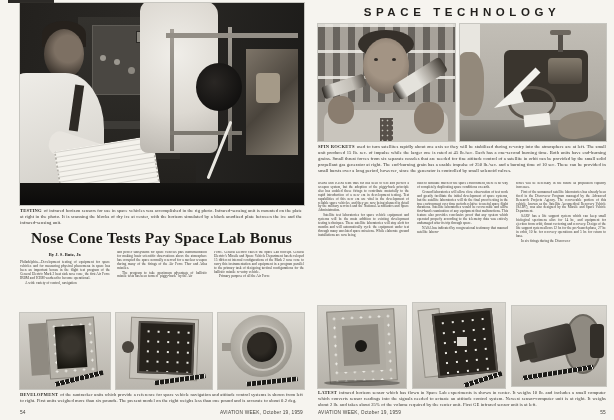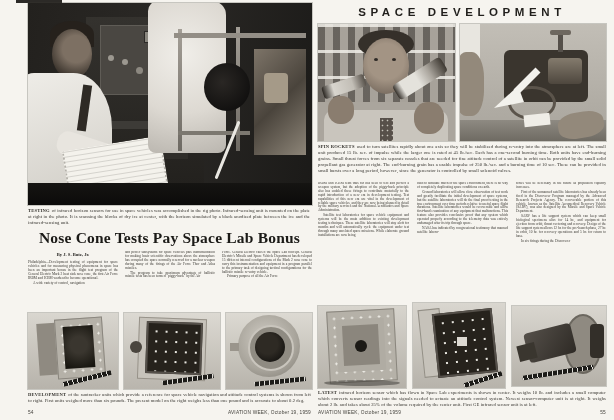--- a/index.html
+++ b/index.html
@@ -47,21 +47,21 @@
   }
   .boltplate{
     background-color:#26221c;border:2px solid #55504a;
     background-image:radial-gradient(circle, #e8e6e0 0.9px, rgba(0,0,0,0) 1.4px);
     background-size:10px 10px;background-position:3px 3px;
   }
 </style>
 </head>
 <body>
 
-<div class="abs" style="left:8px;top:0;width:307px;height:298px;">
+<div class="abs" style="left:0;top:0;width:307px;height:298px;">
 
   <div class="abs" style="left:8px;top:0;width:46px;height:3px;background:#2c2a27;"></div>
 
   <div class="photo" style="left:20px;top:3px;width:284px;height:202px;background:linear-gradient(100deg,#23211e 0%,#2b2926 45%,#1b1a18 100%);">
     <div class="ph-el" style="left:58px;top:14px;width:118px;height:188px;background:linear-gradient(180deg,#34322e,#211f1c);"></div>
     <div class="ph-el" style="left:72px;top:22px;width:64px;height:68px;background:#4a4742;border:1px solid #5f5c56;"></div>
     <div class="ph-el" style="left:116px;top:28px;width:16px;height:10px;background:#8a877f;border:1px solid #2c2a27;"></div>
     <div class="ph-el" style="left:80px;top:52px;width:6px;height:6px;border-radius:50%;background:#9c9890;"></div>
     <div class="ph-el" style="left:94px;top:56px;width:6px;height:6px;border-radius:50%;background:#9c9890;"></div>
     <div class="ph-el" style="left:108px;top:64px;width:7px;height:7px;border-radius:50%;background:#8c8880;"></div>
@@ -134,21 +134,21 @@
   </p>
 
   <div class="footer" style="left:20px;top:410px;width:283px;">
     <span>54</span>
     <span>AVIATION WEEK, October 19, 1959</span>
   </div>
 </div>
 
 <div class="abs" style="left:307px;top:0;width:307px;height:420px;">
 
-  <h2 class="section-header" style="left:11px;top:6px;width:288px;">SPACE DEVELOPMENT</h2>
+  <h2 class="section-header" style="left:11px;top:6px;width:288px;">SPACE TECHNOLOGY</h2>
 
   <div class="photo" style="left:11px;top:24px;width:137px;height:117px;background:#aaa59d;">
     <div class="ph-el" style="left:0;top:0;width:137px;height:78px;background-image:repeating-linear-gradient(0deg, transparent 0 23px, rgba(240,238,232,.85) 23px 26px),repeating-linear-gradient(90deg, rgba(40,36,32,.5) 0 7px, rgba(150,145,138,.15) 7px 15px);"></div>
     <div class="ph-el" style="left:6px;top:86px;width:124px;height:31px;border-radius:10px 10px 0 0;background:#c9c5bd;"></div>
     <div class="ph-el" style="left:40px;top:6px;width:56px;height:28px;border-radius:50%;background:#35302a;"></div>
     <div class="ph-el" style="left:45px;top:14px;width:46px;height:56px;border-radius:50%;background:radial-gradient(circle at 50% 42%, #a39484 45%, #6d6156 95%);"></div>
     <div class="ph-el" style="left:56px;top:34px;width:4px;height:3px;border-radius:50%;background:#2e2a26;"></div>
     <div class="ph-el" style="left:74px;top:34px;width:4px;height:3px;border-radius:50%;background:#2e2a26;"></div>
     <div class="ph-el" style="left:62px;top:94px;width:13px;height:23px;background:#57504a;background-image:radial-gradient(circle,#c7c3bb 0.7px,transparent 1.1px);background-size:5px 5px;"></div>
     <div class="ph-el" style="left:4px;top:56px;width:44px;height:13px;border-radius:3px;background:linear-gradient(90deg,#2b2722 0%,#d8d5ce 25%,#c2beb6 70%,#57514a 100%);transform:rotate(-18deg);"></div>

